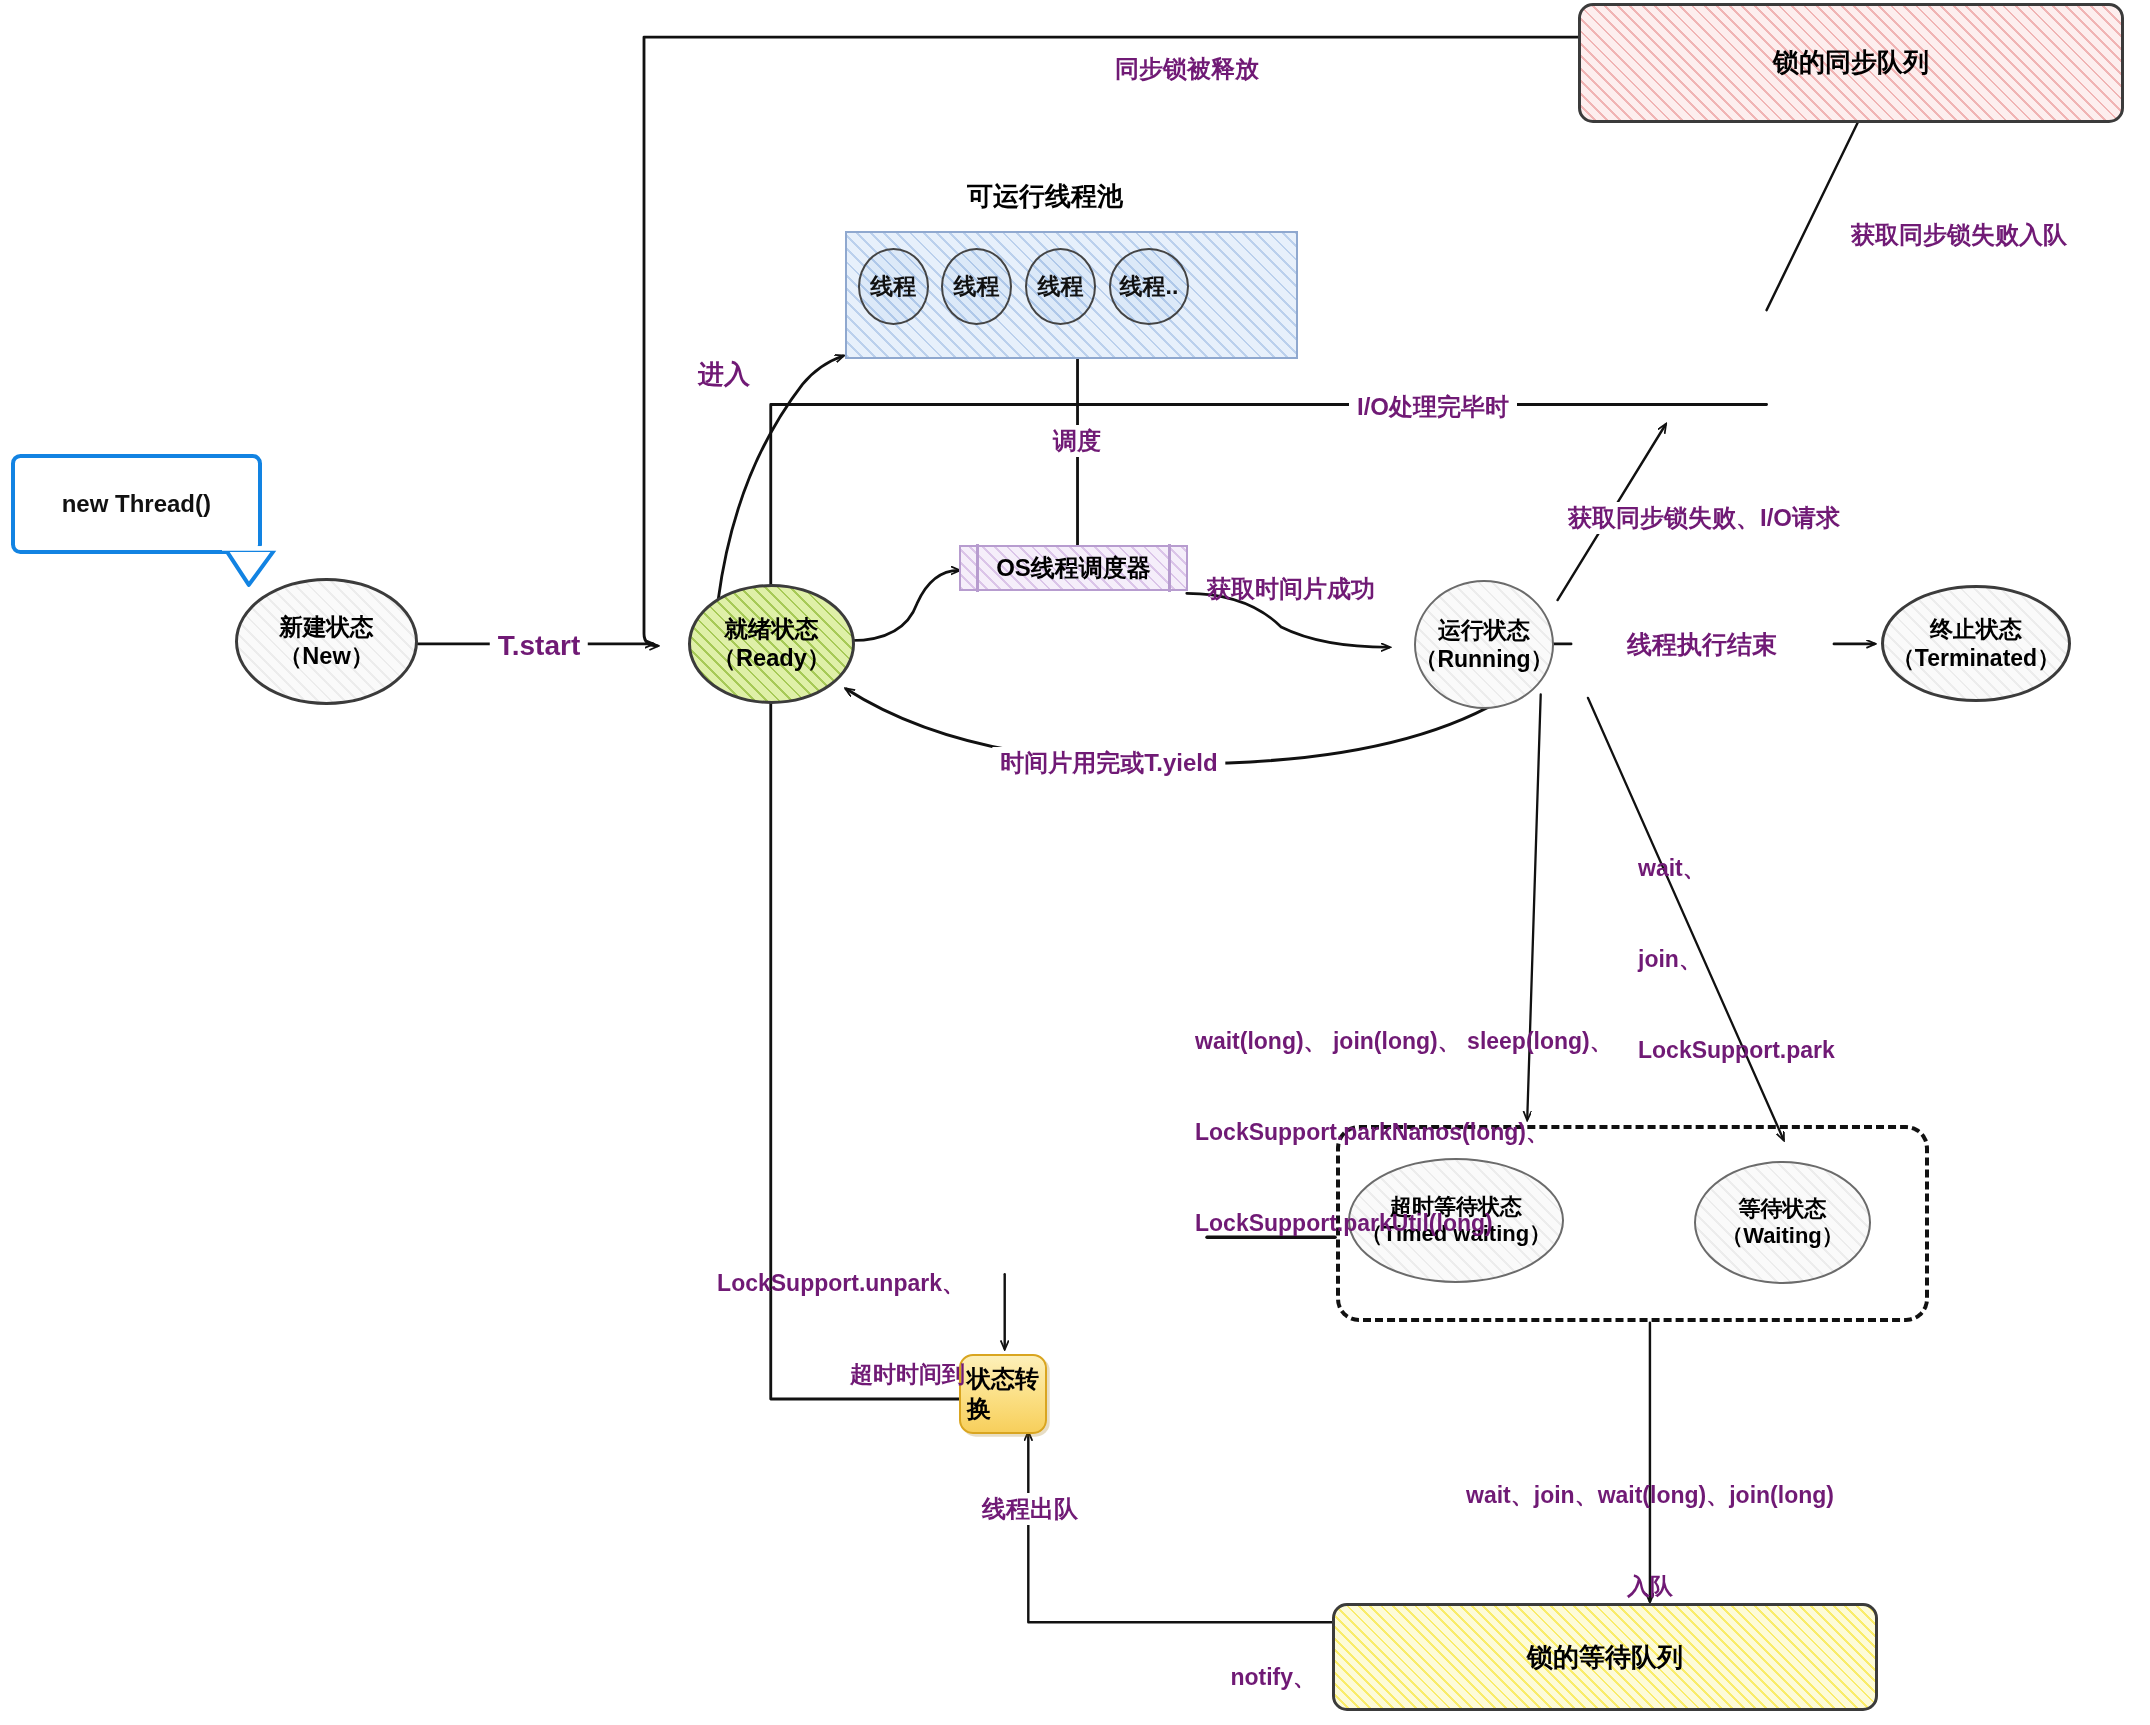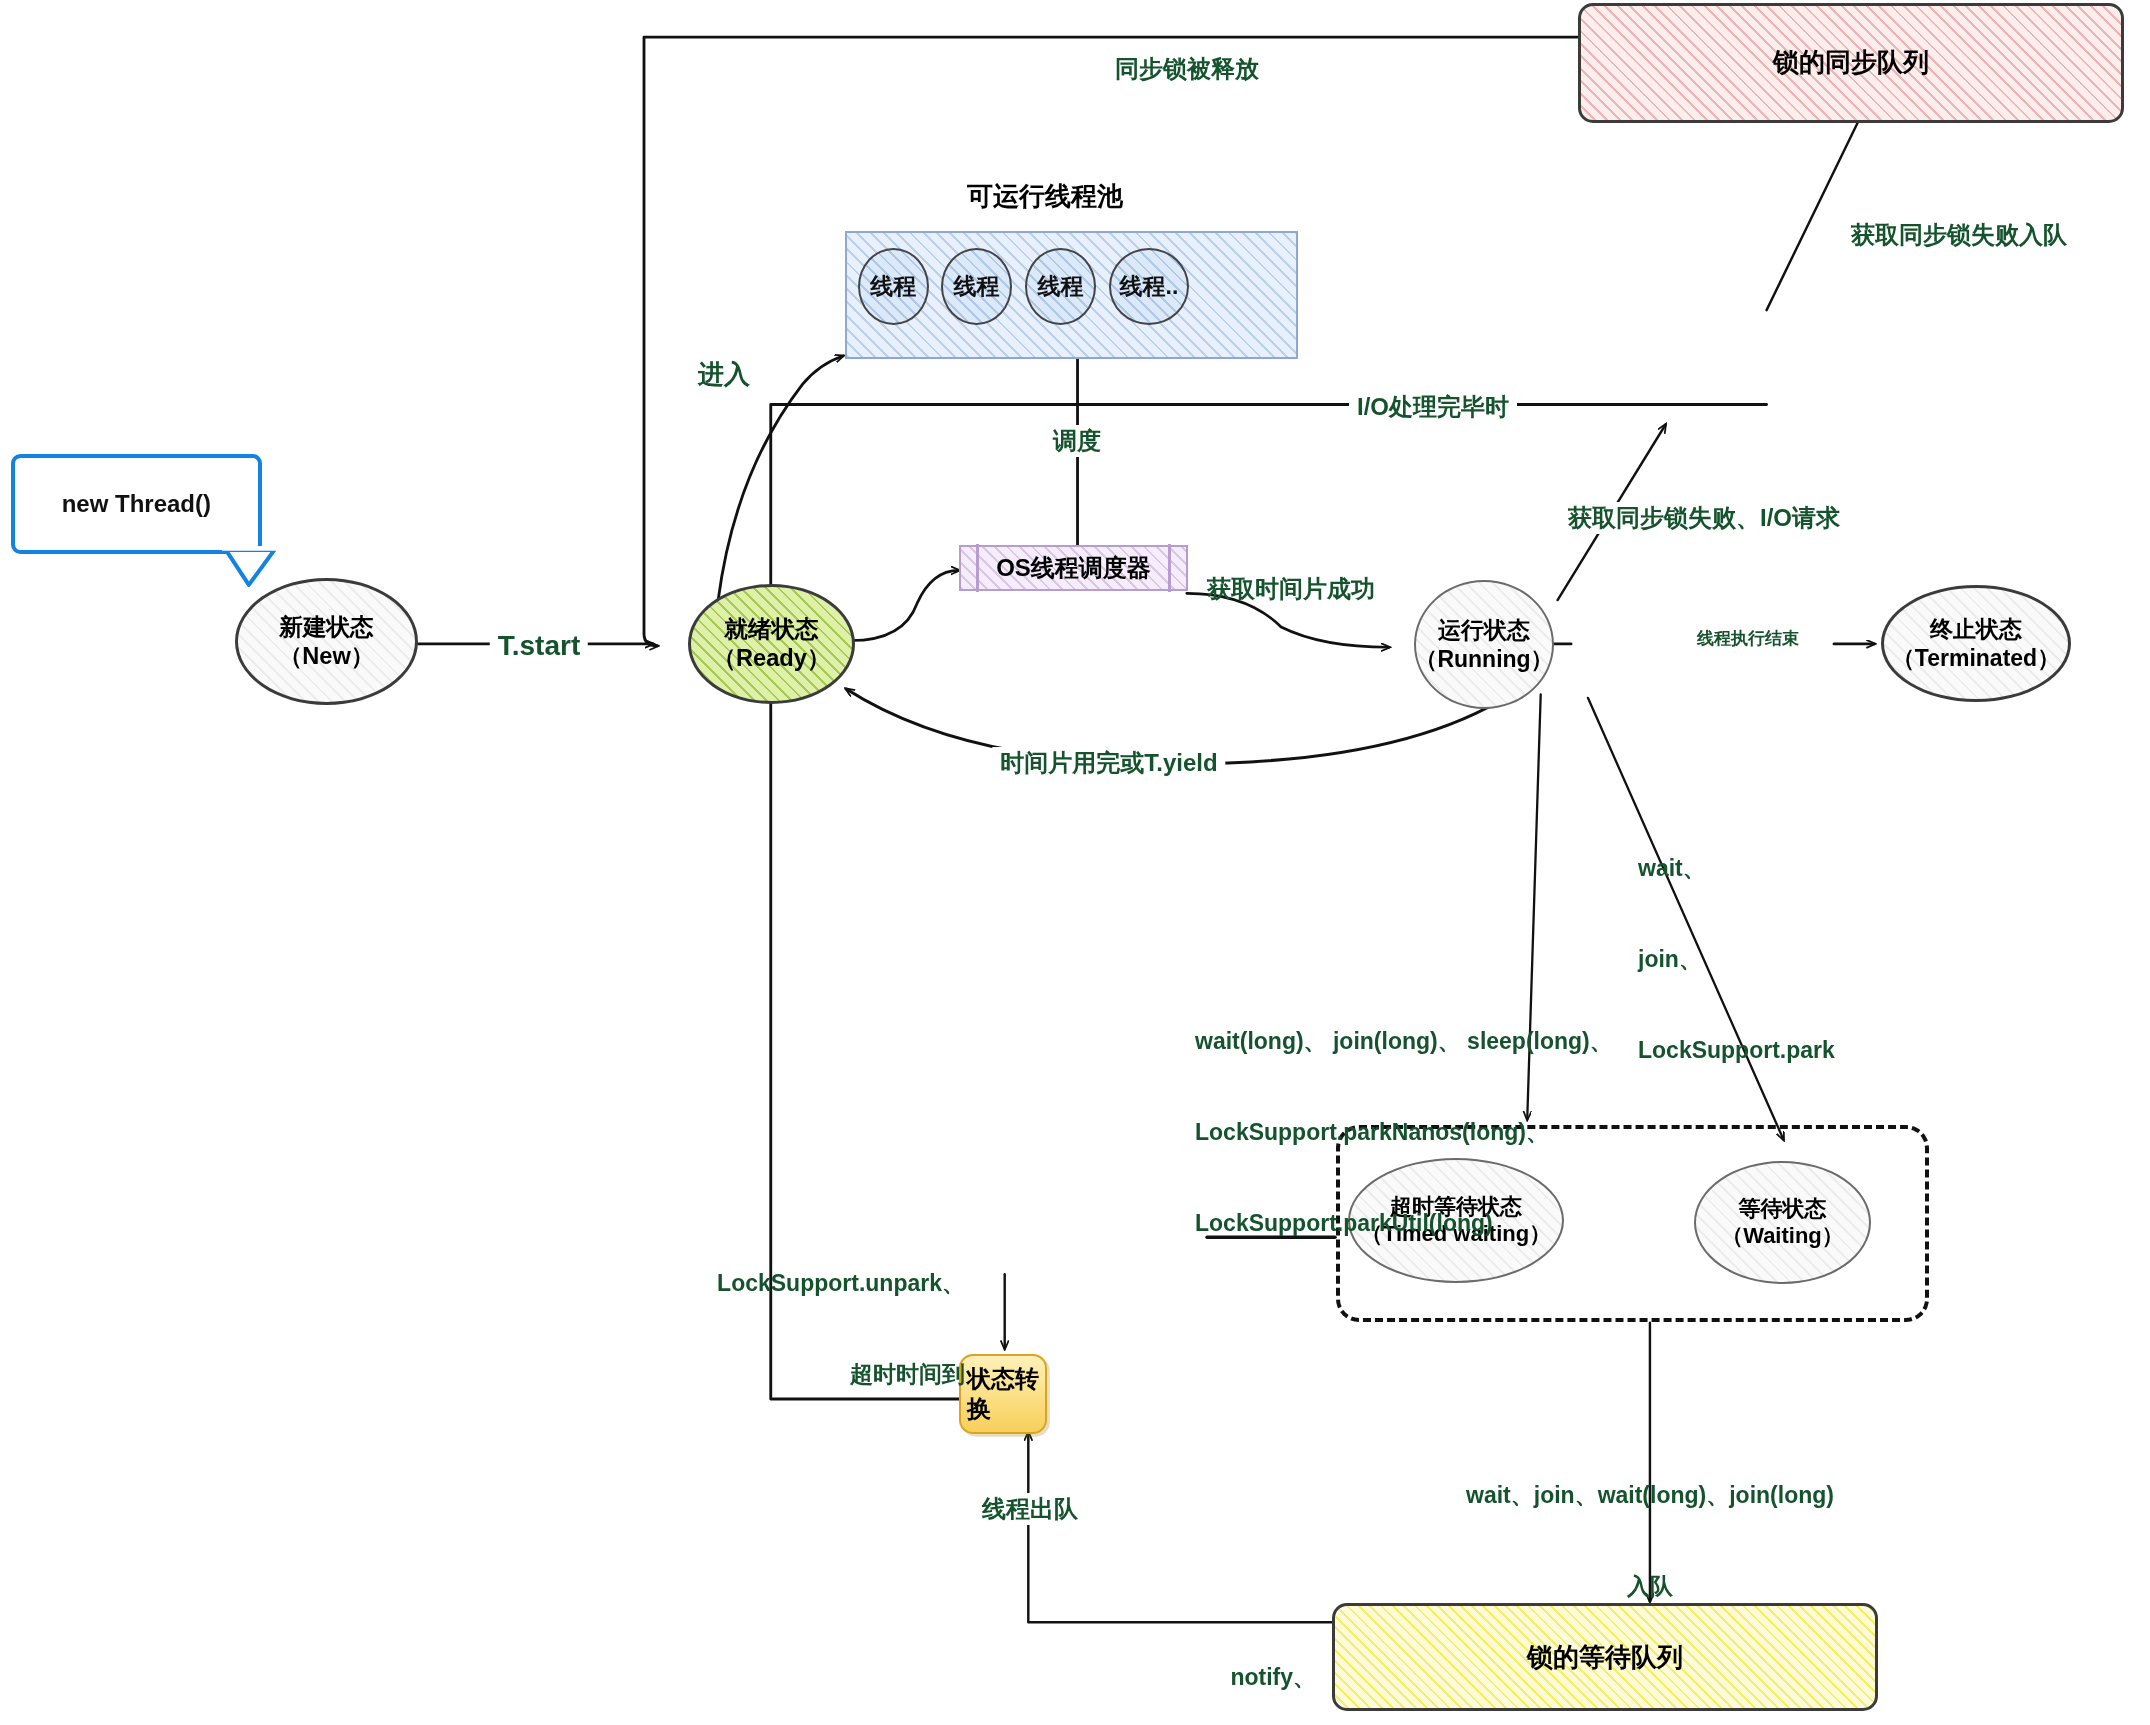--- a/index.html
+++ b/index.html
@@ -55,21 +55,21 @@
   .state-box{position:absolute;box-sizing:border-box;border:2px solid #d9a520;border-radius:14px;
            background:linear-gradient(180deg,#fdf0b9 0%,#fbdf83 55%,#f7cf5c 100%);
            display:flex;align-items:center;justify-content:center;
            font-size:24px;font-weight:bold;color:#000;line-height:1.25;
            box-shadow:2.7px 2.7px 0 rgba(160,120,20,.25);}
 
   .bubble{position:absolute;box-sizing:border-box;border:4px solid #1283e2;border-radius:9.4px;
            background:#fff;display:flex;align-items:center;justify-content:center;
            font-size:24px;font-weight:bold;color:#111;}
 
-  .lbl{position:absolute;font-weight:bold;color:#14532d;line-height:1.32;white-space:pre;}
+  .lbl{position:absolute;font-weight:bold;color:#701a75;line-height:1.32;white-space:pre;}
   .ctr{transform:translateX(-50%);text-align:center;}
   .hdr{position:absolute;font-weight:bold;color:#000;}
 </style>
 </head>
 <body>
 
 <div id="stage">
 
   <svg id="wires" viewBox="0 0 3190 2560">
     <defs>
@@ -213,21 +213,21 @@
   <div class="lbl ctr" style="left:1077px;top:425px;font-size:24px;background:#fff;padding:0 6.7px;">调度</div>
 
   <div class="lbl ctr" style="left:1433px;top:391px;font-size:24px;background:#fff;padding:0 8px;">I/O处理完毕时</div>
 
   <div class="lbl ctr" style="left:539px;top:628px;font-size:28px;background:#fff;padding:0 8px;">T.start</div>
 
   <div class="lbl ctr" style="left:1291px;top:573px;font-size:24px;">获取时间片成功</div>
 
   <div class="lbl ctr" style="left:1704px;top:502px;font-size:24px;background:#fff;padding:0 6.7px;">获取同步锁失败、I/O请求</div>
 
-  <div class="lbl ctr" style="left:1748px;top:628px;font-size:17px;background:#fff;padding:0 5.4px;">线程执行结束</div>
+  <div class="lbl ctr" style="left:1702px;top:628px;font-size:25px;background:#fff;padding:0 5.4px;">线程执行结束</div>
 
   <div class="lbl ctr" style="left:1109px;top:747px;font-size:24px;background:#fff;padding:0 8px;">时间片用完或T.yield</div>
 
   <div class="lbl" style="left:1638px;top:792px;font-size:23px;">
     <div>wait、</div>
     <div>join、</div>
     <div>LockSupport.park</div>
   </div>
 
   <div class="lbl" style="left:1195px;top:965px;font-size:23px;">

